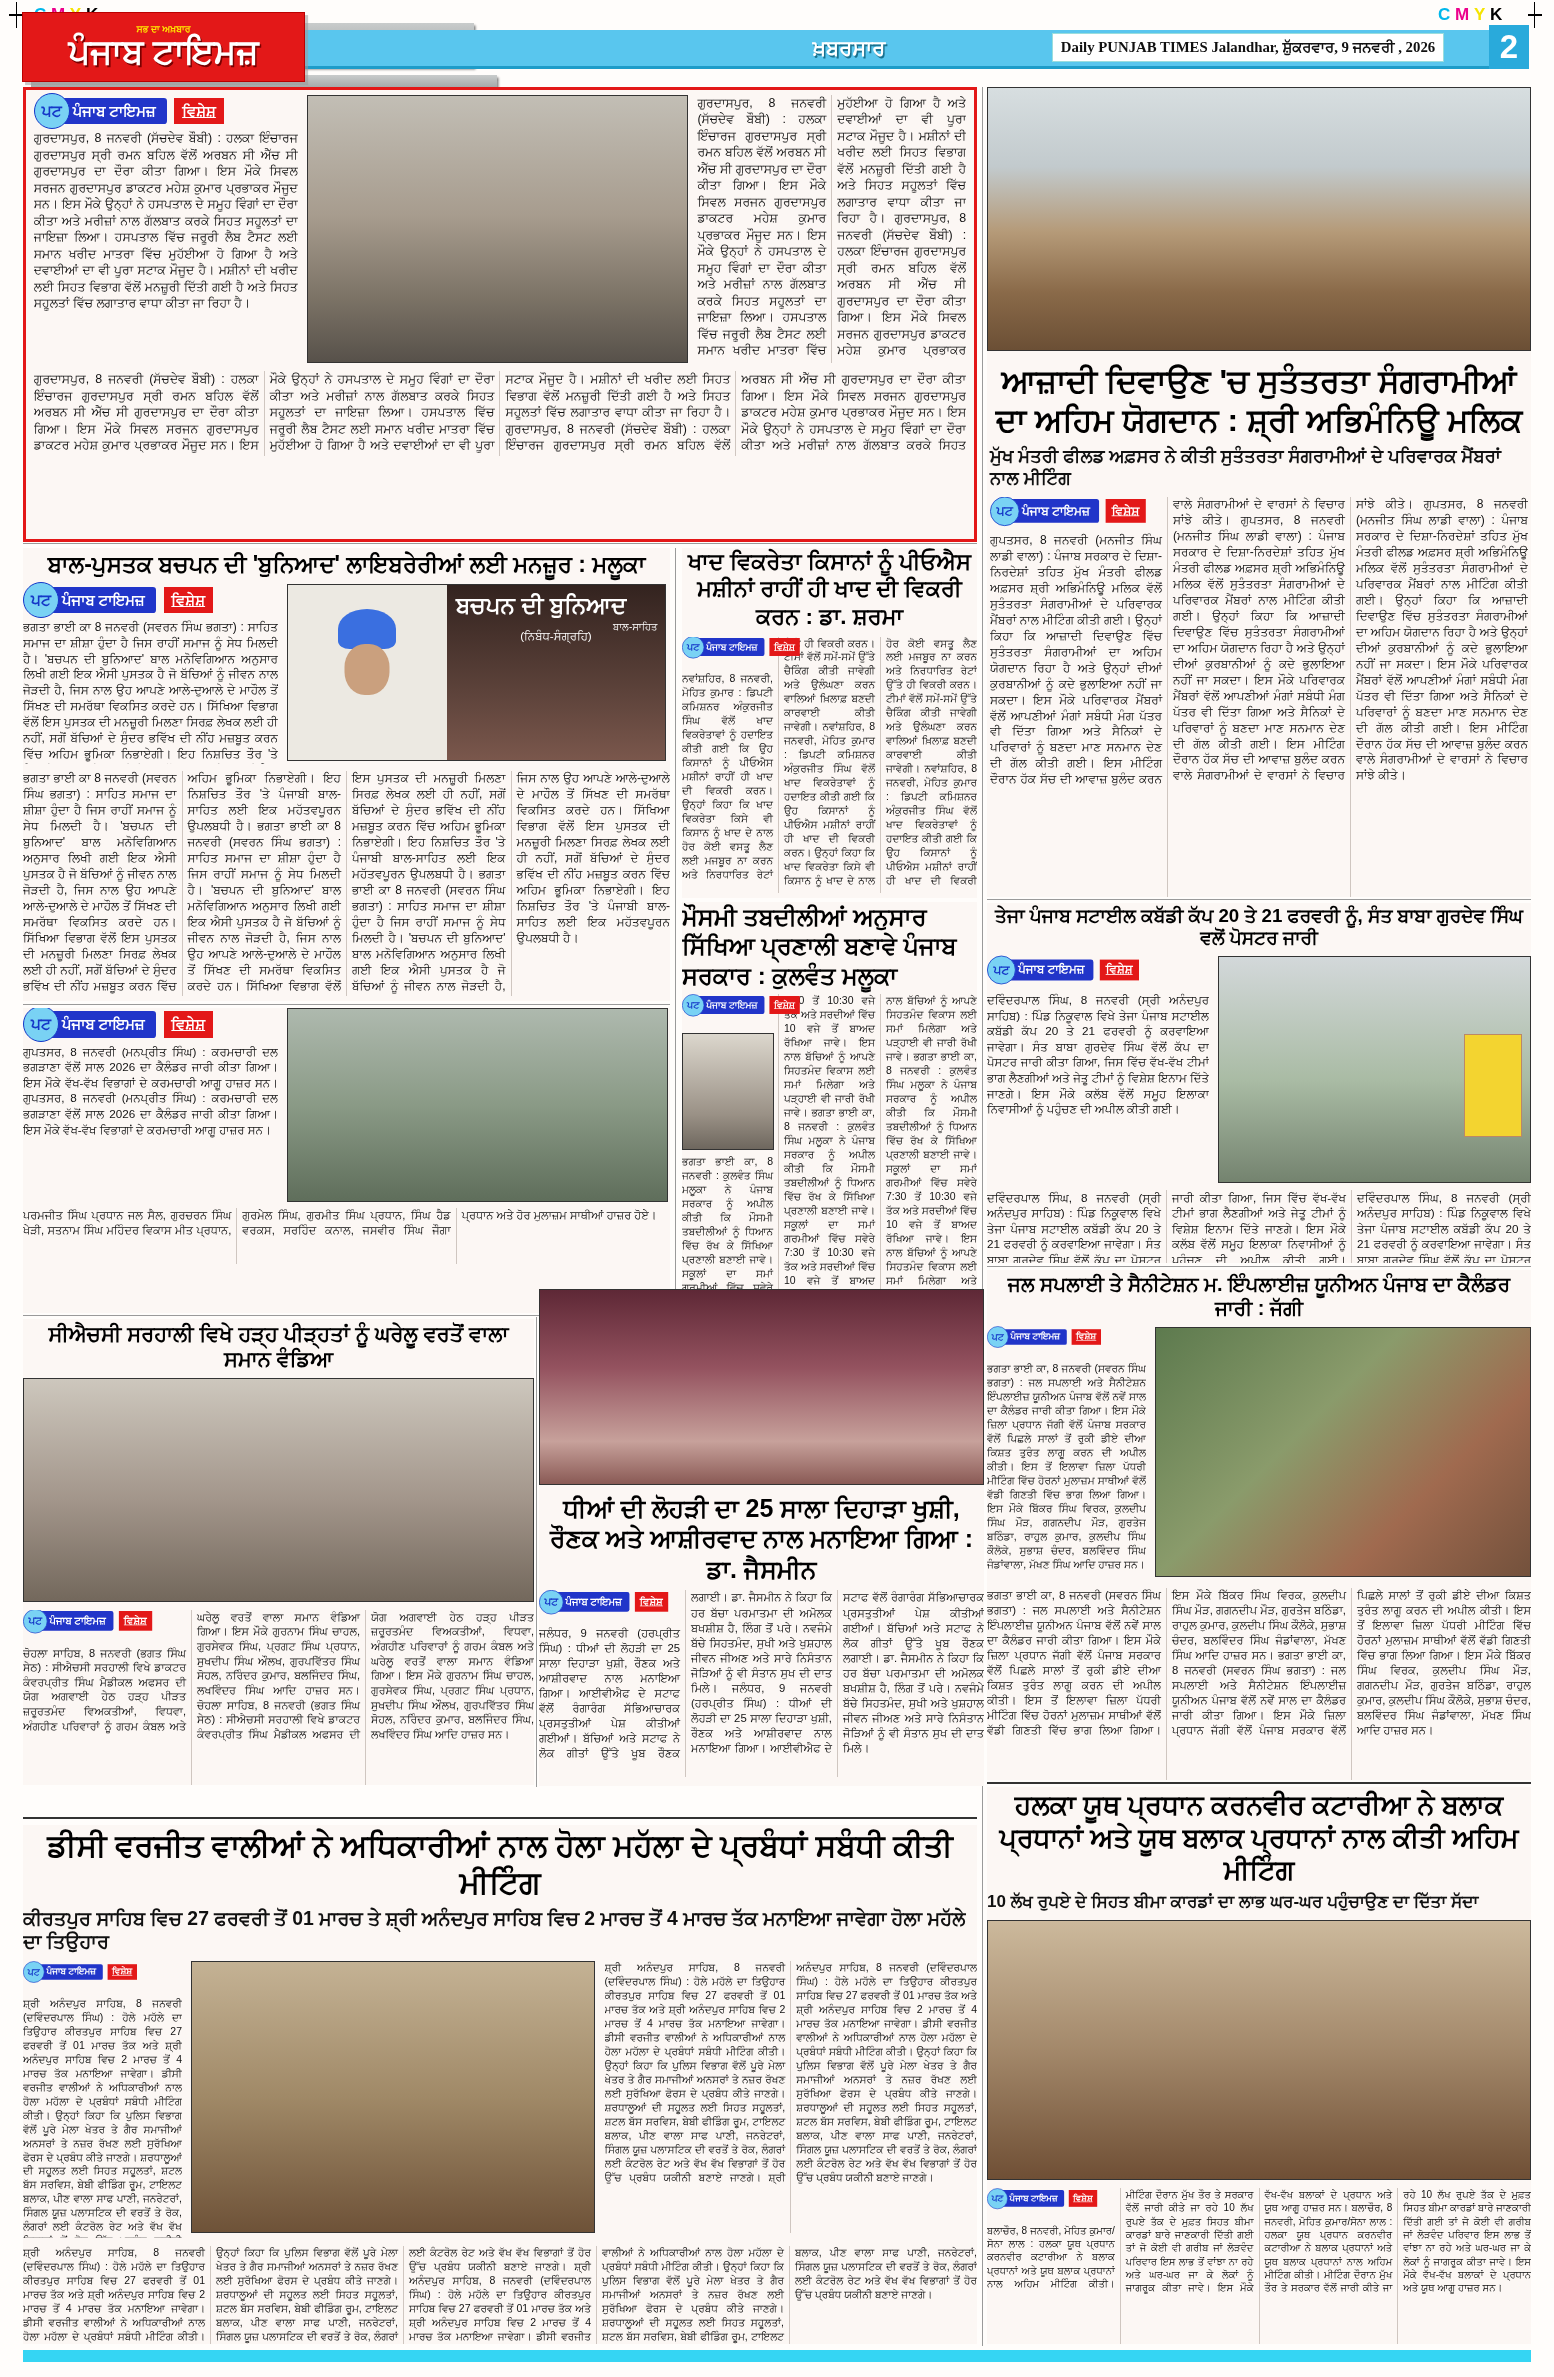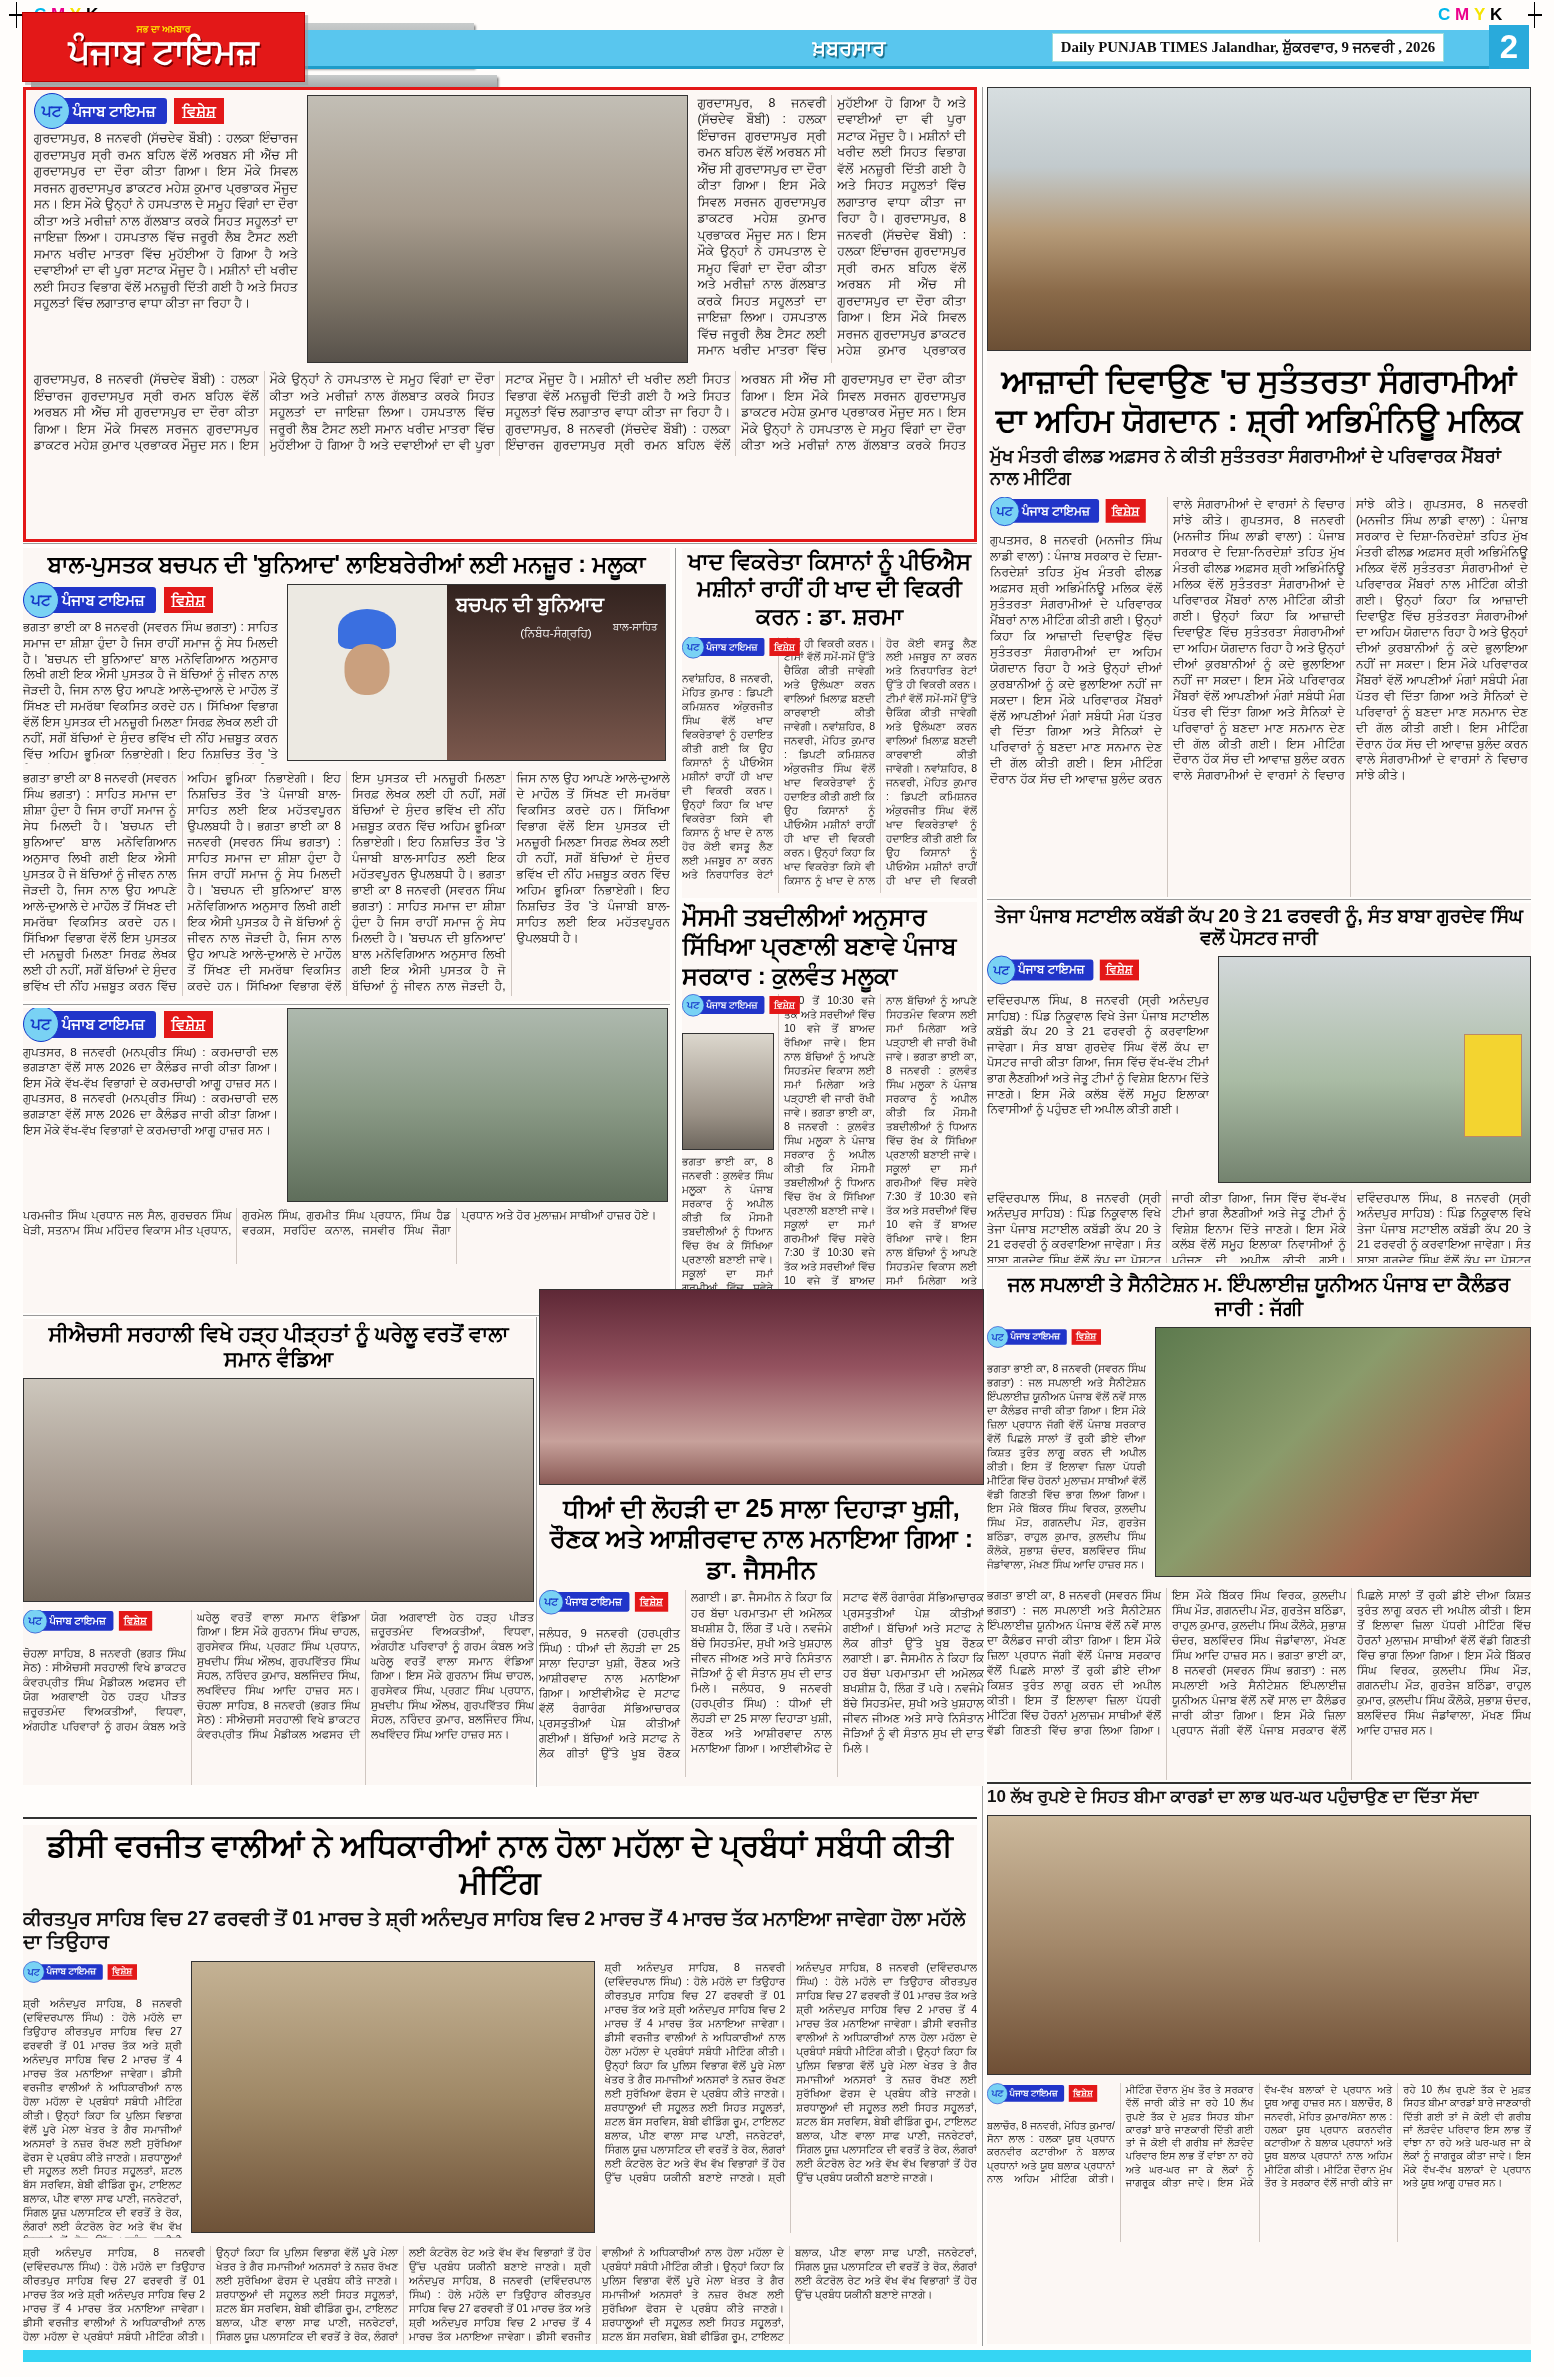--- a/index.html
+++ b/index.html
@@ -56,21 +56,21 @@
   .ph-portrait{background:linear-gradient(180deg,#dcd7cd 0%,#9a9186 70%,#6e675e 100%);}
   .poster{position:absolute;right:7.8px;top:34%;width:56px;height:101px;background:#f3d430;border:1.6px solid #b86;}
   .bookwrap{display:flex;flex:none;border:1.6px solid #333;box-sizing:border-box;}
   .bookL{width:42%;background:#ece9e2;position:relative;}
   .bookL .turban{position:absolute;left:50%;top:14%;transform:translateX(-50%);width:58px;height:40px;
                  border-radius:50% 50% 20% 20%;background:#3a6fe0;}
   .bookL .face{position:absolute;left:50%;top:34%;transform:translateX(-50%);width:45px;height:51px;
                border-radius:45%;background:#caa07e;}
   .bookR{flex:1;background:linear-gradient(180deg,#33231f 0%,#5c423a 60%,#7a574c 100%);color:#fff;
          padding:7.8px 9.3px;position:relative;}
-  .bookR .bt{font-size:20px;font-weight:bold;line-height:1.1;}
+  .bookR .bt{font-size:23px;font-weight:bold;line-height:1.1;}
   .bookR .bs{font-size:10px;position:absolute;right:7.8px;top:36px;}
   .bookR .bg2{font-size:11.7px;margin-top:11px;text-align:center;}
   .flexrow{display:flex;gap:9.3px;align-items:flex-start;}
 </style>
 </head>
 <body>
 
 <div class="page">
 
   <div class="regmark" style="left:15.5px"></div>
@@ -275,20 +275,21 @@
         </div>
         <div class="body" style="font-size:10.5px;height:241px">ਸ਼੍ਰੀ ਅਨੰਦਪੁਰ ਸਾਹਿਬ, 8 ਜਨਵਰੀ (ਦਵਿੰਦਰਪਾਲ ਸਿੰਘ) : ਹੋਲੇ ਮਹੱਲੇ ਦਾ ਤਿਉਹਾਰ ਕੀਰਤਪੁਰ ਸਾਹਿਬ ਵਿਚ 27 ਫਰਵਰੀ ਤੋਂ 01 ਮਾਰਚ ਤੱਕ ਅਤੇ ਸ਼੍ਰੀ ਅਨੰਦਪੁਰ ਸਾਹਿਬ ਵਿਚ 2 ਮਾਰਚ ਤੋਂ 4 ਮਾਰਚ ਤੱਕ ਮਨਾਇਆ ਜਾਵੇਗਾ। ਡੀਸੀ ਵਰਜੀਤ ਵਾਲੀਆਂ ਨੇ ਅਧਿਕਾਰੀਆਂ ਨਾਲ ਹੋਲਾ ਮਹੱਲਾ ਦੇ ਪ੍ਰਬੰਧਾਂ ਸਬੰਧੀ ਮੀਟਿੰਗ ਕੀਤੀ। ਉਨ੍ਹਾਂ ਕਿਹਾ ਕਿ ਪੁਲਿਸ ਵਿਭਾਗ ਵੱਲੋਂ ਪੂਰੇ ਮੇਲਾ ਖੇਤਰ ਤੇ ਗੈਰ ਸਮਾਜੀਆਂ ਅਨਸਰਾਂ ਤੇ ਨਜ਼ਰ ਰੱਖਣ ਲਈ ਸੁਰੱਖਿਆ ਫੋਰਸ ਦੇ ਪ੍ਰਬੰਧ ਕੀਤੇ ਜਾਣਗੇ। ਸ਼ਰਧਾਲੂਆਂ ਦੀ ਸਹੂਲਤ ਲਈ ਸਿਹਤ ਸਹੂਲਤਾਂ, ਸ਼ਟਲ ਬੱਸ ਸਰਵਿਸ, ਬੇਬੀ ਫੀਡਿੰਗ ਰੂਮ, ਟਾਇਲਟ ਬਲਾਕ, ਪੀਣ ਵਾਲਾ ਸਾਫ ਪਾਣੀ, ਜਨਰੇਟਰਾਂ, ਸਿੰਗਲ ਯੂਜ਼ ਪਲਾਸਟਿਕ ਦੀ ਵਰਤੋਂ ਤੇ ਰੋਕ, ਲੰਗਰਾਂ ਲਈ ਕੰਟਰੋਲ ਰੇਟ ਅਤੇ ਵੱਖ ਵੱਖ ਵਿਭਾਗਾਂ ਤੋਂ ਹੋਰ ਉੱਚ ਪ੍ਰਬੰਧ ਯਕੀਨੀ ਬਣਾਏ ਜਾਣਗੇ।</div>
       </div>
       <div class="ph ph-meet2" style="width:404px;height:272px"></div>
       <div class="body" style="flex:1;columns:2;font-size:10.5px;height:272px">ਸ਼੍ਰੀ ਅਨੰਦਪੁਰ ਸਾਹਿਬ, 8 ਜਨਵਰੀ (ਦਵਿੰਦਰਪਾਲ ਸਿੰਘ) : ਹੋਲੇ ਮਹੱਲੇ ਦਾ ਤਿਉਹਾਰ ਕੀਰਤਪੁਰ ਸਾਹਿਬ ਵਿਚ 27 ਫਰਵਰੀ ਤੋਂ 01 ਮਾਰਚ ਤੱਕ ਅਤੇ ਸ਼੍ਰੀ ਅਨੰਦਪੁਰ ਸਾਹਿਬ ਵਿਚ 2 ਮਾਰਚ ਤੋਂ 4 ਮਾਰਚ ਤੱਕ ਮਨਾਇਆ ਜਾਵੇਗਾ। ਡੀਸੀ ਵਰਜੀਤ ਵਾਲੀਆਂ ਨੇ ਅਧਿਕਾਰੀਆਂ ਨਾਲ ਹੋਲਾ ਮਹੱਲਾ ਦੇ ਪ੍ਰਬੰਧਾਂ ਸਬੰਧੀ ਮੀਟਿੰਗ ਕੀਤੀ। ਉਨ੍ਹਾਂ ਕਿਹਾ ਕਿ ਪੁਲਿਸ ਵਿਭਾਗ ਵੱਲੋਂ ਪੂਰੇ ਮੇਲਾ ਖੇਤਰ ਤੇ ਗੈਰ ਸਮਾਜੀਆਂ ਅਨਸਰਾਂ ਤੇ ਨਜ਼ਰ ਰੱਖਣ ਲਈ ਸੁਰੱਖਿਆ ਫੋਰਸ ਦੇ ਪ੍ਰਬੰਧ ਕੀਤੇ ਜਾਣਗੇ। ਸ਼ਰਧਾਲੂਆਂ ਦੀ ਸਹੂਲਤ ਲਈ ਸਿਹਤ ਸਹੂਲਤਾਂ, ਸ਼ਟਲ ਬੱਸ ਸਰਵਿਸ, ਬੇਬੀ ਫੀਡਿੰਗ ਰੂਮ, ਟਾਇਲਟ ਬਲਾਕ, ਪੀਣ ਵਾਲਾ ਸਾਫ ਪਾਣੀ, ਜਨਰੇਟਰਾਂ, ਸਿੰਗਲ ਯੂਜ਼ ਪਲਾਸਟਿਕ ਦੀ ਵਰਤੋਂ ਤੇ ਰੋਕ, ਲੰਗਰਾਂ ਲਈ ਕੰਟਰੋਲ ਰੇਟ ਅਤੇ ਵੱਖ ਵੱਖ ਵਿਭਾਗਾਂ ਤੋਂ ਹੋਰ ਉੱਚ ਪ੍ਰਬੰਧ ਯਕੀਨੀ ਬਣਾਏ ਜਾਣਗੇ। ਸ਼੍ਰੀ ਅਨੰਦਪੁਰ ਸਾਹਿਬ, 8 ਜਨਵਰੀ (ਦਵਿੰਦਰਪਾਲ ਸਿੰਘ) : ਹੋਲੇ ਮਹੱਲੇ ਦਾ ਤਿਉਹਾਰ ਕੀਰਤਪੁਰ ਸਾਹਿਬ ਵਿਚ 27 ਫਰਵਰੀ ਤੋਂ 01 ਮਾਰਚ ਤੱਕ ਅਤੇ ਸ਼੍ਰੀ ਅਨੰਦਪੁਰ ਸਾਹਿਬ ਵਿਚ 2 ਮਾਰਚ ਤੋਂ 4 ਮਾਰਚ ਤੱਕ ਮਨਾਇਆ ਜਾਵੇਗਾ। ਡੀਸੀ ਵਰਜੀਤ ਵਾਲੀਆਂ ਨੇ ਅਧਿਕਾਰੀਆਂ ਨਾਲ ਹੋਲਾ ਮਹੱਲਾ ਦੇ ਪ੍ਰਬੰਧਾਂ ਸਬੰਧੀ ਮੀਟਿੰਗ ਕੀਤੀ। ਉਨ੍ਹਾਂ ਕਿਹਾ ਕਿ ਪੁਲਿਸ ਵਿਭਾਗ ਵੱਲੋਂ ਪੂਰੇ ਮੇਲਾ ਖੇਤਰ ਤੇ ਗੈਰ ਸਮਾਜੀਆਂ ਅਨਸਰਾਂ ਤੇ ਨਜ਼ਰ ਰੱਖਣ ਲਈ ਸੁਰੱਖਿਆ ਫੋਰਸ ਦੇ ਪ੍ਰਬੰਧ ਕੀਤੇ ਜਾਣਗੇ। ਸ਼ਰਧਾਲੂਆਂ ਦੀ ਸਹੂਲਤ ਲਈ ਸਿਹਤ ਸਹੂਲਤਾਂ, ਸ਼ਟਲ ਬੱਸ ਸਰਵਿਸ, ਬੇਬੀ ਫੀਡਿੰਗ ਰੂਮ, ਟਾਇਲਟ ਬਲਾਕ, ਪੀਣ ਵਾਲਾ ਸਾਫ ਪਾਣੀ, ਜਨਰੇਟਰਾਂ, ਸਿੰਗਲ ਯੂਜ਼ ਪਲਾਸਟਿਕ ਦੀ ਵਰਤੋਂ ਤੇ ਰੋਕ, ਲੰਗਰਾਂ ਲਈ ਕੰਟਰੋਲ ਰੇਟ ਅਤੇ ਵੱਖ ਵੱਖ ਵਿਭਾਗਾਂ ਤੋਂ ਹੋਰ ਉੱਚ ਪ੍ਰਬੰਧ ਯਕੀਨੀ ਬਣਾਏ ਜਾਣਗੇ।</div>
     </div>
     <div class="body" style="columns:5;font-size:10.5px;height:140px;margin-top:7.8px">ਸ਼੍ਰੀ ਅਨੰਦਪੁਰ ਸਾਹਿਬ, 8 ਜਨਵਰੀ (ਦਵਿੰਦਰਪਾਲ ਸਿੰਘ) : ਹੋਲੇ ਮਹੱਲੇ ਦਾ ਤਿਉਹਾਰ ਕੀਰਤਪੁਰ ਸਾਹਿਬ ਵਿਚ 27 ਫਰਵਰੀ ਤੋਂ 01 ਮਾਰਚ ਤੱਕ ਅਤੇ ਸ਼੍ਰੀ ਅਨੰਦਪੁਰ ਸਾਹਿਬ ਵਿਚ 2 ਮਾਰਚ ਤੋਂ 4 ਮਾਰਚ ਤੱਕ ਮਨਾਇਆ ਜਾਵੇਗਾ। ਡੀਸੀ ਵਰਜੀਤ ਵਾਲੀਆਂ ਨੇ ਅਧਿਕਾਰੀਆਂ ਨਾਲ ਹੋਲਾ ਮਹੱਲਾ ਦੇ ਪ੍ਰਬੰਧਾਂ ਸਬੰਧੀ ਮੀਟਿੰਗ ਕੀਤੀ। ਉਨ੍ਹਾਂ ਕਿਹਾ ਕਿ ਪੁਲਿਸ ਵਿਭਾਗ ਵੱਲੋਂ ਪੂਰੇ ਮੇਲਾ ਖੇਤਰ ਤੇ ਗੈਰ ਸਮਾਜੀਆਂ ਅਨਸਰਾਂ ਤੇ ਨਜ਼ਰ ਰੱਖਣ ਲਈ ਸੁਰੱਖਿਆ ਫੋਰਸ ਦੇ ਪ੍ਰਬੰਧ ਕੀਤੇ ਜਾਣਗੇ। ਸ਼ਰਧਾਲੂਆਂ ਦੀ ਸਹੂਲਤ ਲਈ ਸਿਹਤ ਸਹੂਲਤਾਂ, ਸ਼ਟਲ ਬੱਸ ਸਰਵਿਸ, ਬੇਬੀ ਫੀਡਿੰਗ ਰੂਮ, ਟਾਇਲਟ ਬਲਾਕ, ਪੀਣ ਵਾਲਾ ਸਾਫ ਪਾਣੀ, ਜਨਰੇਟਰਾਂ, ਸਿੰਗਲ ਯੂਜ਼ ਪਲਾਸਟਿਕ ਦੀ ਵਰਤੋਂ ਤੇ ਰੋਕ, ਲੰਗਰਾਂ ਲਈ ਕੰਟਰੋਲ ਰੇਟ ਅਤੇ ਵੱਖ ਵੱਖ ਵਿਭਾਗਾਂ ਤੋਂ ਹੋਰ ਉੱਚ ਪ੍ਰਬੰਧ ਯਕੀਨੀ ਬਣਾਏ ਜਾਣਗੇ। ਸ਼੍ਰੀ ਅਨੰਦਪੁਰ ਸਾਹਿਬ, 8 ਜਨਵਰੀ (ਦਵਿੰਦਰਪਾਲ ਸਿੰਘ) : ਹੋਲੇ ਮਹੱਲੇ ਦਾ ਤਿਉਹਾਰ ਕੀਰਤਪੁਰ ਸਾਹਿਬ ਵਿਚ 27 ਫਰਵਰੀ ਤੋਂ 01 ਮਾਰਚ ਤੱਕ ਅਤੇ ਸ਼੍ਰੀ ਅਨੰਦਪੁਰ ਸਾਹਿਬ ਵਿਚ 2 ਮਾਰਚ ਤੋਂ 4 ਮਾਰਚ ਤੱਕ ਮਨਾਇਆ ਜਾਵੇਗਾ। ਡੀਸੀ ਵਰਜੀਤ ਵਾਲੀਆਂ ਨੇ ਅਧਿਕਾਰੀਆਂ ਨਾਲ ਹੋਲਾ ਮਹੱਲਾ ਦੇ ਪ੍ਰਬੰਧਾਂ ਸਬੰਧੀ ਮੀਟਿੰਗ ਕੀਤੀ। ਉਨ੍ਹਾਂ ਕਿਹਾ ਕਿ ਪੁਲਿਸ ਵਿਭਾਗ ਵੱਲੋਂ ਪੂਰੇ ਮੇਲਾ ਖੇਤਰ ਤੇ ਗੈਰ ਸਮਾਜੀਆਂ ਅਨਸਰਾਂ ਤੇ ਨਜ਼ਰ ਰੱਖਣ ਲਈ ਸੁਰੱਖਿਆ ਫੋਰਸ ਦੇ ਪ੍ਰਬੰਧ ਕੀਤੇ ਜਾਣਗੇ। ਸ਼ਰਧਾਲੂਆਂ ਦੀ ਸਹੂਲਤ ਲਈ ਸਿਹਤ ਸਹੂਲਤਾਂ, ਸ਼ਟਲ ਬੱਸ ਸਰਵਿਸ, ਬੇਬੀ ਫੀਡਿੰਗ ਰੂਮ, ਟਾਇਲਟ ਬਲਾਕ, ਪੀਣ ਵਾਲਾ ਸਾਫ ਪਾਣੀ, ਜਨਰੇਟਰਾਂ, ਸਿੰਗਲ ਯੂਜ਼ ਪਲਾਸਟਿਕ ਦੀ ਵਰਤੋਂ ਤੇ ਰੋਕ, ਲੰਗਰਾਂ ਲਈ ਕੰਟਰੋਲ ਰੇਟ ਅਤੇ ਵੱਖ ਵੱਖ ਵਿਭਾਗਾਂ ਤੋਂ ਹੋਰ ਉੱਚ ਪ੍ਰਬੰਧ ਯਕੀਨੀ ਬਣਾਏ ਜਾਣਗੇ।</div>
   </div>
 
   <div class="art" style="left:987px;top:1787px;width:544px;height:557px">
+    <div class="hl" style="font-size:27px;margin:1.6px 0 4.7px">ਹਲਕਾ ਯੂਥ ਪ੍ਰਧਾਨ ਕਰਨਵੀਰ ਕਟਾਰੀਆ ਨੇ ਬਲਾਕ ਪ੍ਰਧਾਨਾਂ ਅਤੇ ਯੂਥ ਬਲਾਕ ਪ੍ਰਧਾਨਾਂ ਨਾਲ ਕੀਤੀ ਅਹਿਮ ਮੀਟਿੰਗ</div>
     <div class="subhl" style="font-size:17px;margin:0 0 7.8px">10 ਲੱਖ ਰੁਪਏ ਦੇ ਸਿਹਤ ਬੀਮਾ ਕਾਰਡਾਂ ਦਾ ਲਾਭ ਘਰ-ਘਰ ਪਹੁੰਚਾਉਣ ਦਾ ਦਿੱਤਾ ਸੱਦਾ</div>
     <div class="ph ph-meet3" style="width:544px;height:260px"></div>
     <div class="body" style="columns:4;font-size:10px;height:159px;margin-top:7.8px">
       <div class="badge" style="transform:scale(.58);transform-origin:left top">
         <span class="b-circle">ਪਟ</span>
         <span class="b-paper">ਪੰਜਾਬ ਟਾਇਮਜ਼</span>
         <span class="b-tag">ਵਿਸ਼ੇਸ਼</span>
       </div>
       <span>ਬਲਾਚੌਰ, 8 ਜਨਵਰੀ, ਮੋਹਿਤ ਕੁਮਾਰ/ਸੋਨਾ ਲਾਲ : ਹਲਕਾ ਯੂਥ ਪ੍ਰਧਾਨ ਕਰਨਵੀਰ ਕਟਾਰੀਆ ਨੇ ਬਲਾਕ ਪ੍ਰਧਾਨਾਂ ਅਤੇ ਯੂਥ ਬਲਾਕ ਪ੍ਰਧਾਨਾਂ ਨਾਲ ਅਹਿਮ ਮੀਟਿੰਗ ਕੀਤੀ। ਮੀਟਿੰਗ ਦੌਰਾਨ ਮੁੱਖ ਤੌਰ ਤੇ ਸਰਕਾਰ ਵੱਲੋਂ ਜਾਰੀ ਕੀਤੇ ਜਾ ਰਹੇ 10 ਲੱਖ ਰੁਪਏ ਤੱਕ ਦੇ ਮੁਫ਼ਤ ਸਿਹਤ ਬੀਮਾ ਕਾਰਡਾਂ ਬਾਰੇ ਜਾਣਕਾਰੀ ਦਿੱਤੀ ਗਈ ਤਾਂ ਜੋ ਕੋਈ ਵੀ ਗਰੀਬ ਜਾਂ ਲੋੜਵੰਦ ਪਰਿਵਾਰ ਇਸ ਲਾਭ ਤੋਂ ਵਾਂਝਾ ਨਾ ਰਹੇ ਅਤੇ ਘਰ-ਘਰ ਜਾ ਕੇ ਲੋਕਾਂ ਨੂੰ ਜਾਗਰੂਕ ਕੀਤਾ ਜਾਵੇ। ਇਸ ਮੌਕੇ ਵੱਖ-ਵੱਖ ਬਲਾਕਾਂ ਦੇ ਪ੍ਰਧਾਨ ਅਤੇ ਯੂਥ ਆਗੂ ਹਾਜ਼ਰ ਸਨ। ਬਲਾਚੌਰ, 8 ਜਨਵਰੀ, ਮੋਹਿਤ ਕੁਮਾਰ/ਸੋਨਾ ਲਾਲ : ਹਲਕਾ ਯੂਥ ਪ੍ਰਧਾਨ ਕਰਨਵੀਰ ਕਟਾਰੀਆ ਨੇ ਬਲਾਕ ਪ੍ਰਧਾਨਾਂ ਅਤੇ ਯੂਥ ਬਲਾਕ ਪ੍ਰਧਾਨਾਂ ਨਾਲ ਅਹਿਮ ਮੀਟਿੰਗ ਕੀਤੀ। ਮੀਟਿੰਗ ਦੌਰਾਨ ਮੁੱਖ ਤੌਰ ਤੇ ਸਰਕਾਰ ਵੱਲੋਂ ਜਾਰੀ ਕੀਤੇ ਜਾ ਰਹੇ 10 ਲੱਖ ਰੁਪਏ ਤੱਕ ਦੇ ਮੁਫ਼ਤ ਸਿਹਤ ਬੀਮਾ ਕਾਰਡਾਂ ਬਾਰੇ ਜਾਣਕਾਰੀ ਦਿੱਤੀ ਗਈ ਤਾਂ ਜੋ ਕੋਈ ਵੀ ਗਰੀਬ ਜਾਂ ਲੋੜਵੰਦ ਪਰਿਵਾਰ ਇਸ ਲਾਭ ਤੋਂ ਵਾਂਝਾ ਨਾ ਰਹੇ ਅਤੇ ਘਰ-ਘਰ ਜਾ ਕੇ ਲੋਕਾਂ ਨੂੰ ਜਾਗਰੂਕ ਕੀਤਾ ਜਾਵੇ। ਇਸ ਮੌਕੇ ਵੱਖ-ਵੱਖ ਬਲਾਕਾਂ ਦੇ ਪ੍ਰਧਾਨ ਅਤੇ ਯੂਥ ਆਗੂ ਹਾਜ਼ਰ ਸਨ।</span>
     </div>

